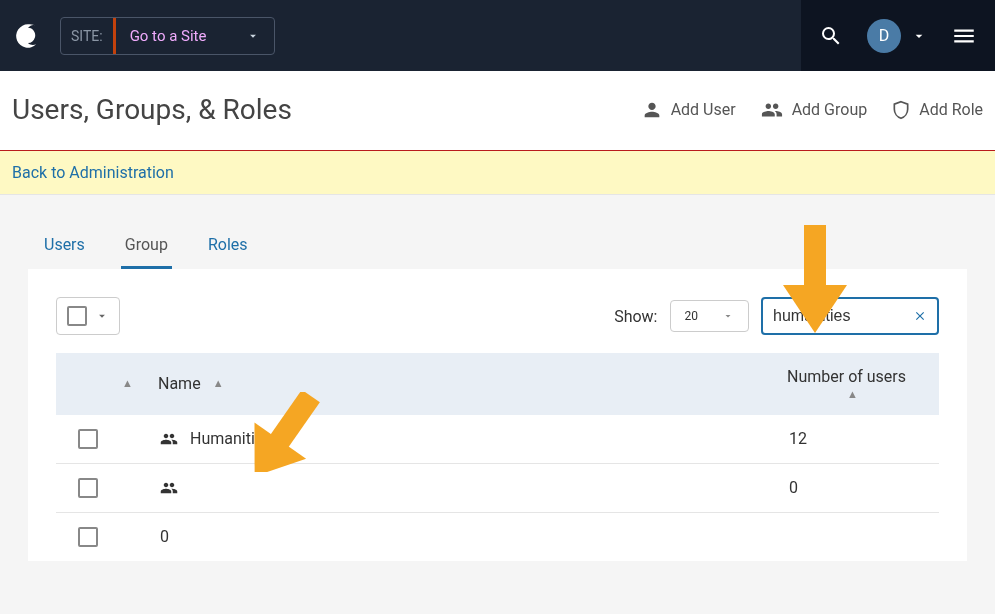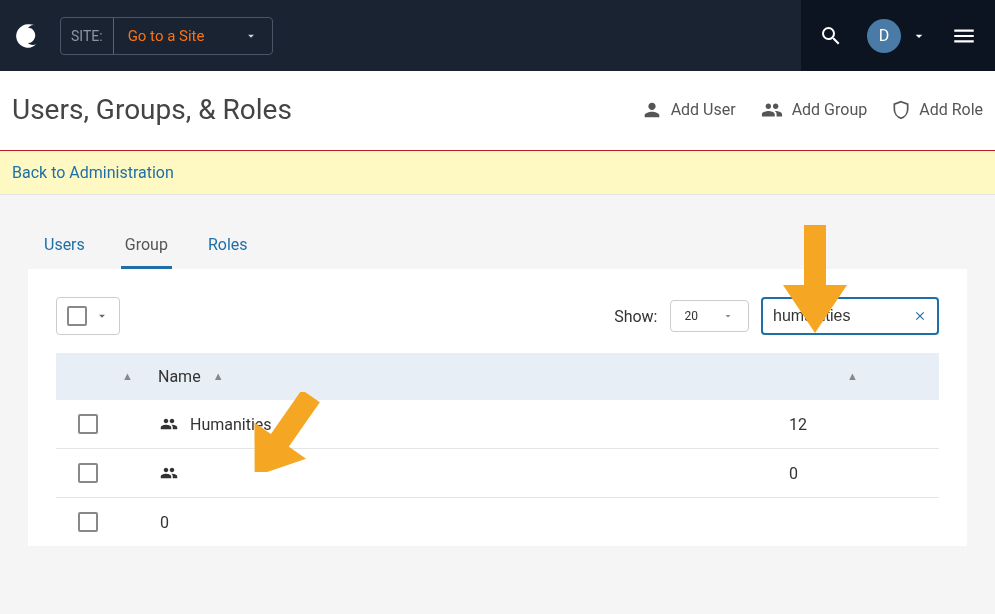--- a/index.html
+++ b/index.html
@@ -2,22 +2,22 @@
 <html><head>
 <meta charset="utf-8">
 <style>
   * { box-sizing: border-box; margin: 0; padding: 0; }
   body { font-family: -apple-system, BlinkMacSystemFont, "Segoe UI", Roboto, Arial, sans-serif; font-size: 15px; color: #333; background: #f5f5f5; width: 995px; height: 614px; overflow: hidden; }
   
   .topbar { background: #1a2332; height: 71px; display: flex; align-items: center; padding: 0 12px; position: relative; }
   .topbar-left { display: flex; align-items: center; gap: 16px; }
   .logo { width: 32px; height: 32px; display: flex; align-items: center; justify-content: center; }
   .site-selector { display: flex; align-items: center; border: 1px solid #4a5568; border-radius: 4px; height: 38px; }
-  .site-label { color: #8b96a5; padding: 0 10px; font-size: 14px; border-right: 1px solid #c2410c; height: 100%; display: flex; align-items: center; }
-  .site-dropdown { color: #f97316; padding: 0 14px; font-size: 15px; display: flex; align-items: center; gap: 40px; cursor: pointer; height: 100%; }
+  .site-label { color: #8b96a5; padding: 0 10px; font-size: 14px; border-right: 3px solid #c2410c; height: 100%; display: flex; align-items: center; }
+  .site-dropdown { color: #f0abfc; padding: 0 14px; font-size: 15px; display: flex; align-items: center; gap: 40px; cursor: pointer; height: 100%; }
   .topbar-right { position: absolute; right: 0; top: 0; height: 71px; display: flex; align-items: center; background: #0d1421; padding: 0 18px; gap: 24px; }
   .search-btn { color: #fff; cursor: pointer; }
   .avatar-area { display: flex; align-items: center; gap: 10px; cursor: pointer; }
   .avatar { width: 34px; height: 34px; border-radius: 50%; background: #4a7ba6; color: #fff; display: flex; align-items: center; justify-content: center; font-size: 16px; }
   .hamburger { cursor: pointer; color: #fff; }
   
   .page-header { background: #fff; padding: 22px 12px 24px; display: flex; align-items: center; justify-content: space-between; border-bottom: 1px solid #b91c1c; }
   .page-title { font-size: 28px; font-weight: 400; color: #444; }
   .header-actions { display: flex; gap: 24px; }
   .header-action { display: flex; align-items: center; gap: 8px; color: #555; cursor: pointer; font-size: 16px; }
@@ -165,20 +165,21 @@
     <div class="table-header">
       <div class="col-check"></div>
       <div class="col-sort1">
         <span class="sort-arrow">▲</span>
       </div>
       <div class="col-name">
         <span>Name</span>
         <span class="sort-arrow">▲</span>
       </div>
       <div class="col-users">
+        <span style="line-height:1.3">Number of users</span>
         <div class="col-users-inner">
             <span></span>
             <span class="sort-arrow" style="margin-left:50px">▲</span>
           </div>
       </div>
     </div>
 
     <div class="table-row">
       <div class="row-check">
           <div class="checkbox"></div>

